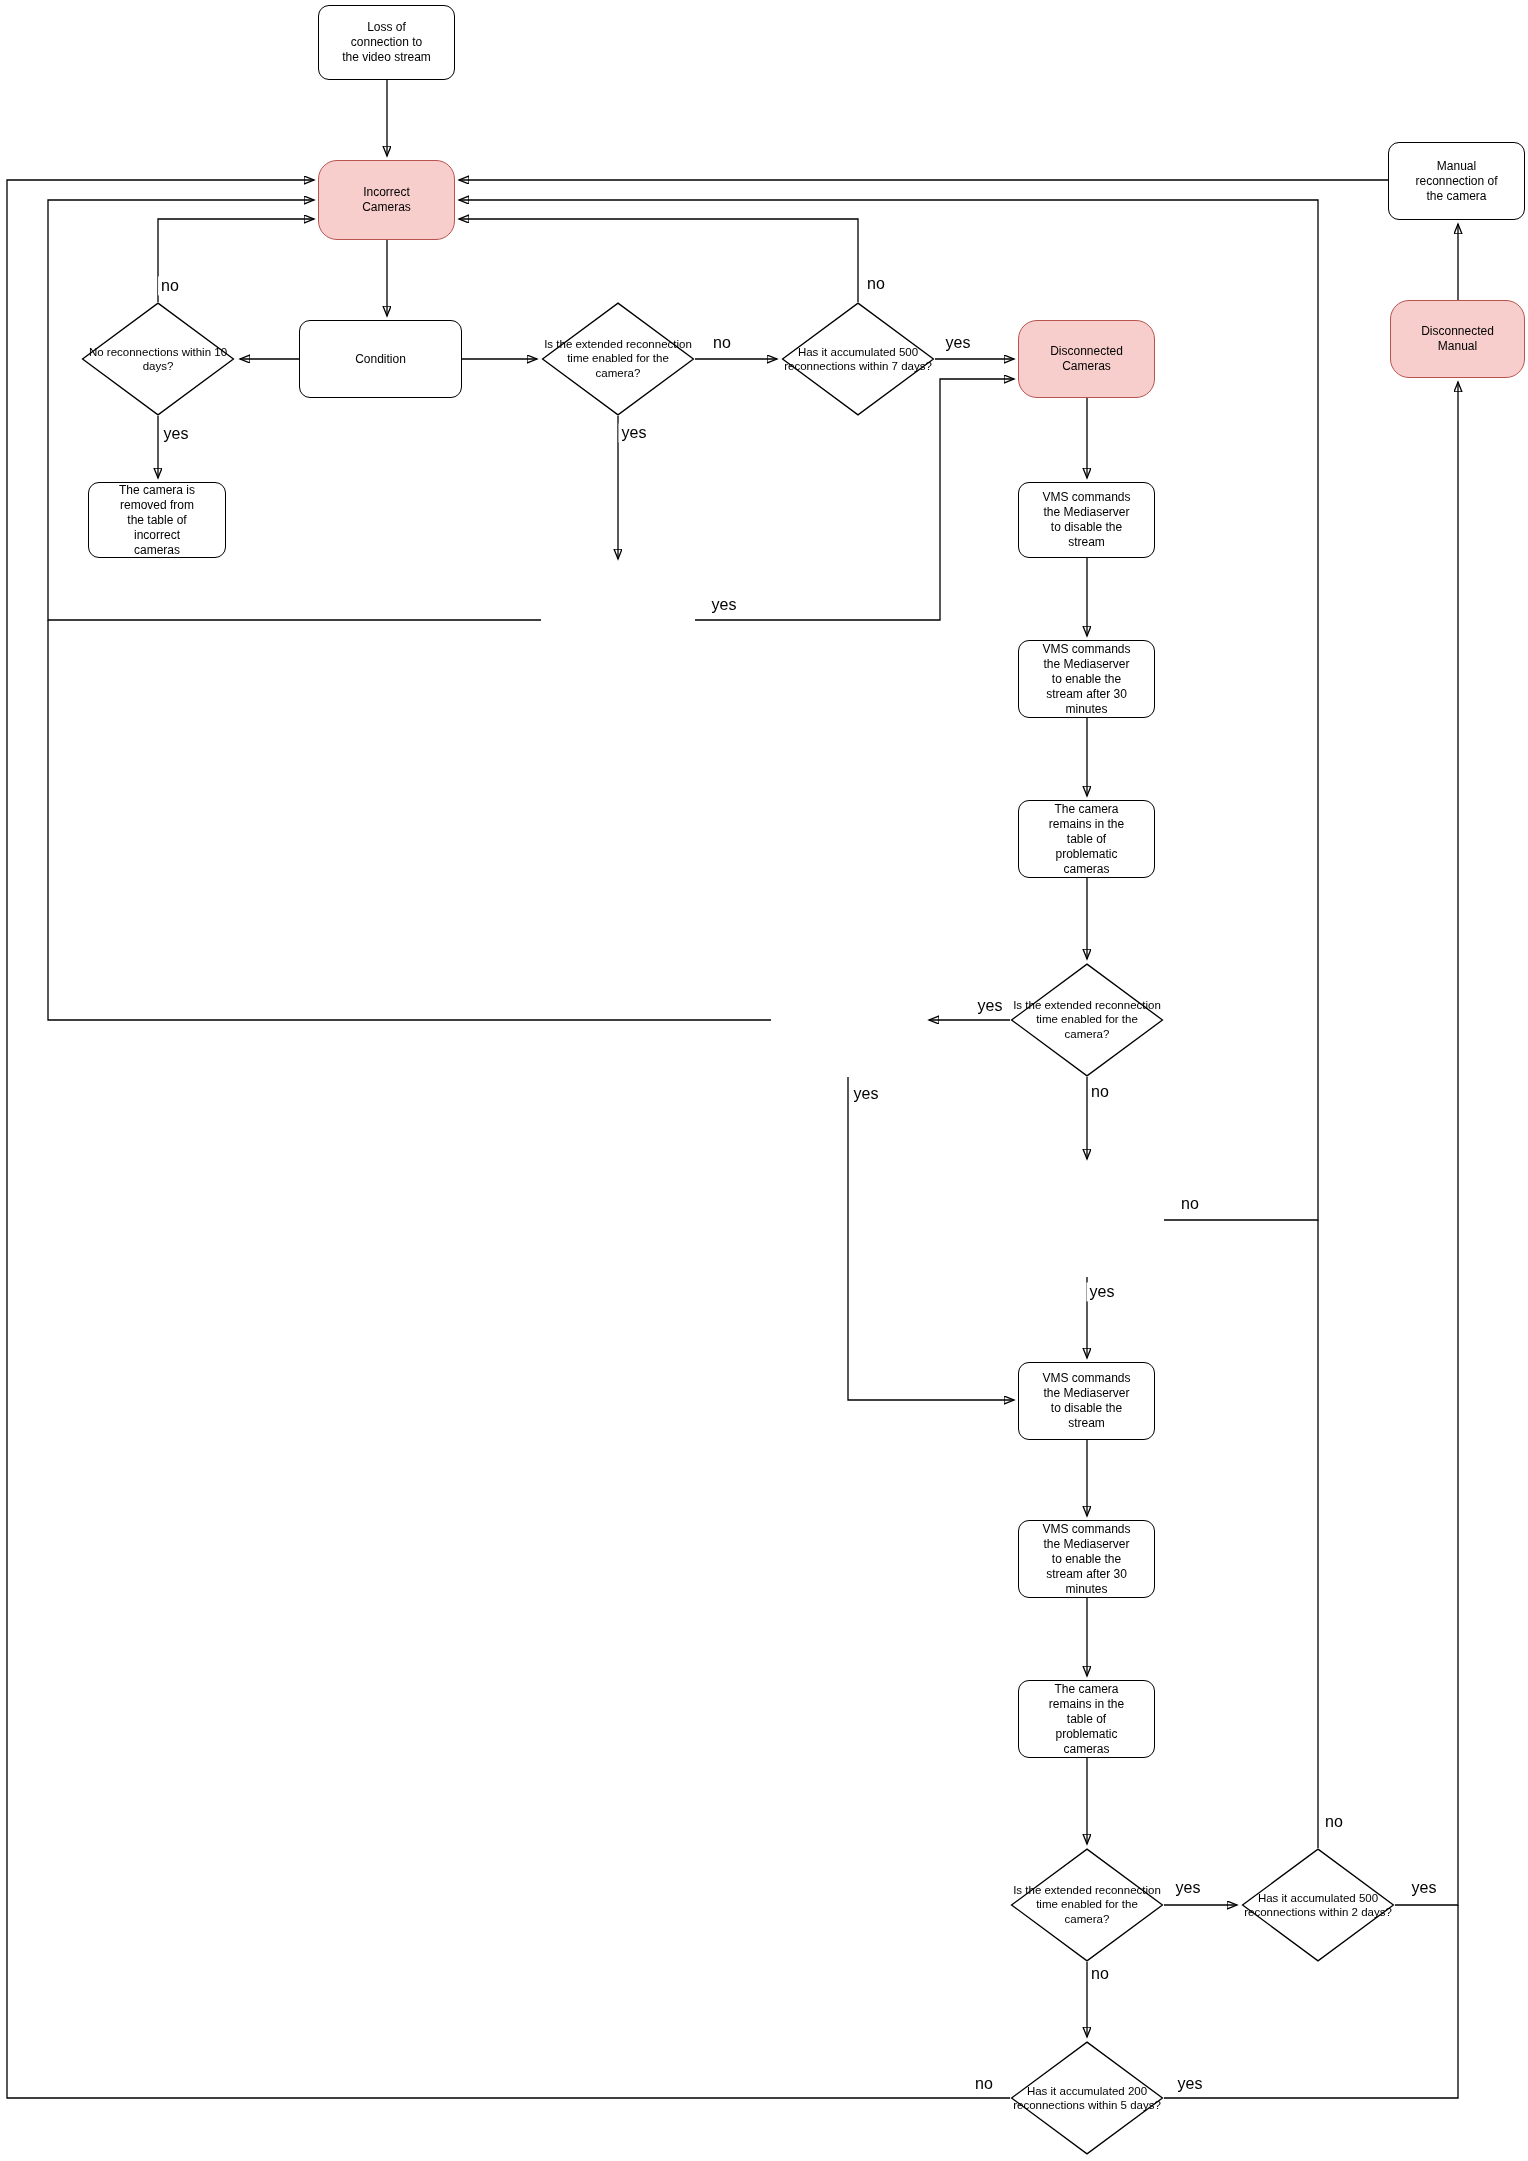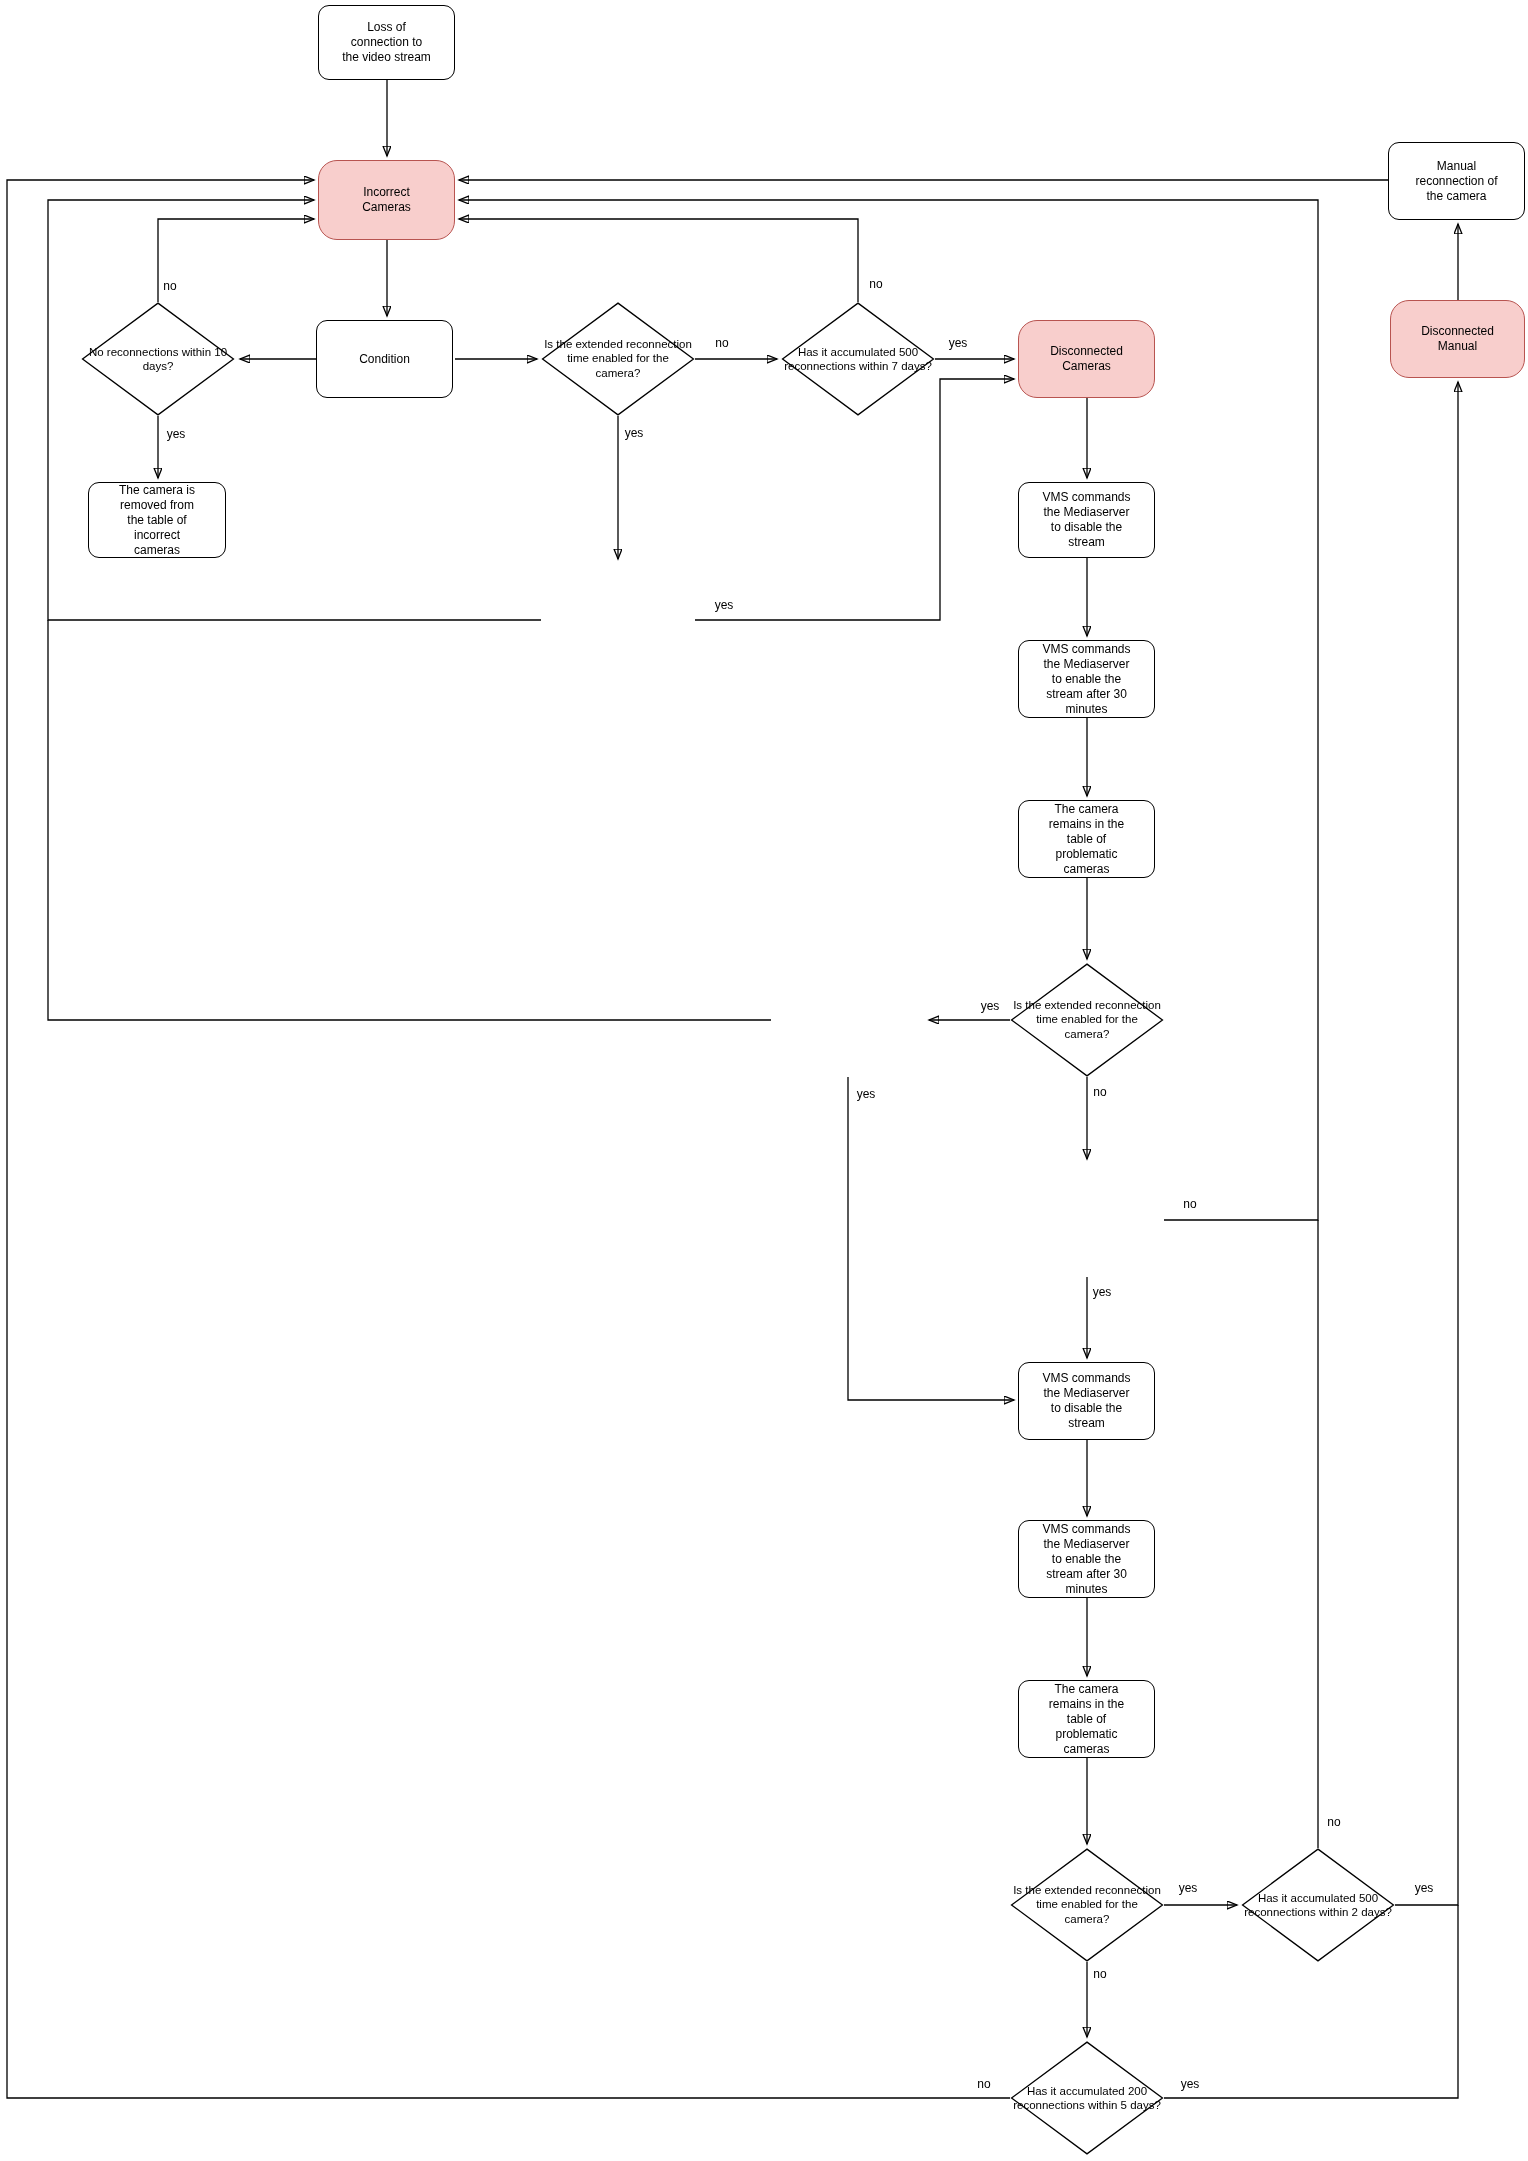--- a/index.html
+++ b/index.html
@@ -19,21 +19,21 @@
   .node.red{background:#f8cecc;border-color:#b85450;border-radius:19px;}
   .diamond{position:absolute;}
   .diamond svg{position:absolute;left:0;top:0;width:100%;height:100%;}
   .diamond polygon{fill:#ffffff;stroke:#000;stroke-width:1.3px;vector-effect:non-scaling-stroke;}
   .diamond .nlabel{
     position:absolute;left:50%;top:50%;transform:translate(-50%,-50%);
     width:96%;text-align:center;font-size:11.5px;line-height:1.25;
   }
   .elabel{
     position:absolute;transform:translate(-50%,-50%);
-    background:#ffffff;padding:0 3px;font-size:12px;line-height:1.2;
+    background:#ffffff;padding:0 3px;font-size:16px;line-height:1.2;
     white-space:nowrap;
   }
 </style>
 </head>
 <body>
 
 <div class="canvas">
 
   <svg class="edges" viewBox="0 0 1528 2161">
     <defs>
@@ -75,21 +75,21 @@
     <path d="M1458,300 L1458,224" marker-end="url(#arw)"></path>
     <path d="M1388,180 L459,180" marker-end="url(#arw)"></path>
   </svg>
 
   <div class="node" style="left:318px;top:5px;width:137px;height:75px">
     <span>Loss of connection to the video stream</span>
   </div>
   <div class="node red" style="left:318px;top:160px;width:137px;height:80px">
     <span>Incorrect Cameras</span>
   </div>
-  <div class="node" style="left:316px;top:320px;width:137px;height:78px">
+  <div class="node" style="left:299px;top:320px;width:163px;height:78px">
     <span>Condition</span>
   </div>
   <div class="node" style="left:88px;top:482px;width:138px;height:76px">
     <span>The camera is removed from the table of incorrect cameras</span>
   </div>
   <div class="node red" style="left:1018px;top:320px;width:137px;height:78px">
     <span>Disconnected Cameras</span>
   </div>
   <div class="node" style="left:1018px;top:482px;width:137px;height:76px">
     <span>VMS commands the Mediaserver to disable the stream</span>

